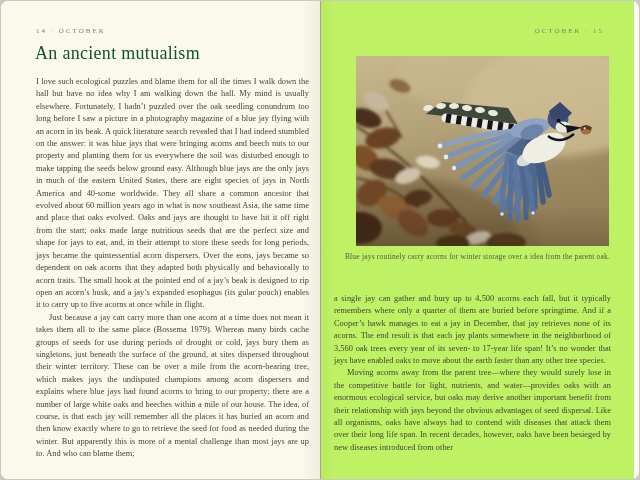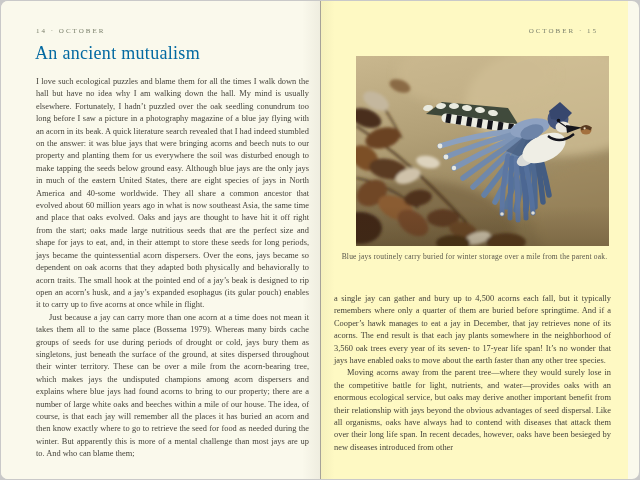--- a/index.html
+++ b/index.html
@@ -7,21 +7,21 @@
     width:640px;height:480px;position:relative;overflow:hidden;
     background:#c9c9c9;
     font-family:"Liberation Serif","DejaVu Serif",serif;
   }
   .spread{
     position:absolute;inset:1px;border-radius:7px;overflow:hidden;
     background:#faf9ec;
   }
   .page{position:absolute;top:0;bottom:0;}
   .page-left{left:0;width:360px;background:#faf9ec;}
-  .page-right{left:320px;right:11px;background:#fef9c3;}
+  .page-right{left:320px;right:5px;background:#bef264;}
   .gutter{
     position:absolute;left:319px;top:0;bottom:0;width:1px;
     background:#a6a298;
   }
   .gutter-shade-l{
     position:absolute;left:301px;top:0;bottom:0;width:18px;
     background:linear-gradient(to right,rgba(90,80,60,0),rgba(90,80,60,.07));
   }
   .gutter-shade-r{
     position:absolute;left:320px;top:0;bottom:0;width:14px;
@@ -29,21 +29,21 @@
   }
   .running-head{
     position:absolute;top:26px;
     font-size:7px;letter-spacing:2px;color:#7b806c;
     text-transform:uppercase;white-space:nowrap;
   }
   .rh-left{left:35px;}
   .rh-right{right:30px;text-align:right;}
   .chapter-title{
     position:absolute;left:34px;top:42px;margin:0;
-    font-size:18px;font-weight:400;letter-spacing:.3px;color:#0369a1;font-family:Liberation Serif, serif;
+    font-size:18px;font-weight:400;letter-spacing:.3px;color:#14532d;font-family:Liberation Serif, serif;
   }
   .body-text{
     position:absolute;
     font-size:8.4px;line-height:12.4px;color:#45433b;
     text-align:justify;
   }
   .body-text p{margin:0;}
   .body-text p.indent{text-indent:13px;}
   .lp-text{left:35px;top:75px;width:273px;}
   .rp-text{left:13px;top:269px;width:277px;margin-top:23px;}
@@ -177,21 +177,21 @@
             <ellipse cx="230" cy="74" rx="5.5" ry="4.6" fill="#a4713e"></ellipse>
             <path d="M224,71.5 Q230,66.5 236,71.5 L234.5,74.5 Q230,71.5 225.5,74.5 Z" fill="#573a21"></path>
             <circle cx="228.6" cy="72.3" r="1.1" fill="#ead9bd"></circle>
           </g>
         </g>
 
         <rect y="150" width="253" height="40" fill="url(#vig)"></rect>
       </svg>
     </figure>
 
-    <div class="caption">Blue jays routinely carry buried for winter storage over a mile from the parent oak.</div>
+    <div class="caption">Blue jays routinely carry acorns for winter storage over a idea from the parent oak.</div>
 
     <div class="body-text rp-text">
       <p>a single jay can gather and bury up to 4,500 acorns each fall, but it typically remembers where only a quarter of them are buried before springtime. And if a Cooper’s hawk manages to eat a jay in December, that jay retrieves none of its acorns. The end result is that each jay plants somewhere in the neighborhood of 3,560 oak trees every year of its seven- to 17-year life span! It’s no wonder that jays have enabled oaks to move about the earth faster than any other tree species.</p>
       <p class="indent">Moving acorns away from the parent tree—where they would surely lose in the competitive battle for light, nutrients, and water—provides oaks with an enormous ecological service, but oaks may derive another important benefit from their relationship with jays beyond the obvious advantages of seed dispersal. Like all organisms, oaks have always had to contend with diseases that attack them over their long life span. In recent decades, however, oaks have been besieged by new diseases introduced from other</p>
     </div>
   </div>
 
   <div class="gutter-shade-l"></div>
   <div class="gutter-shade-r"></div>
   <div class="gutter"></div>

